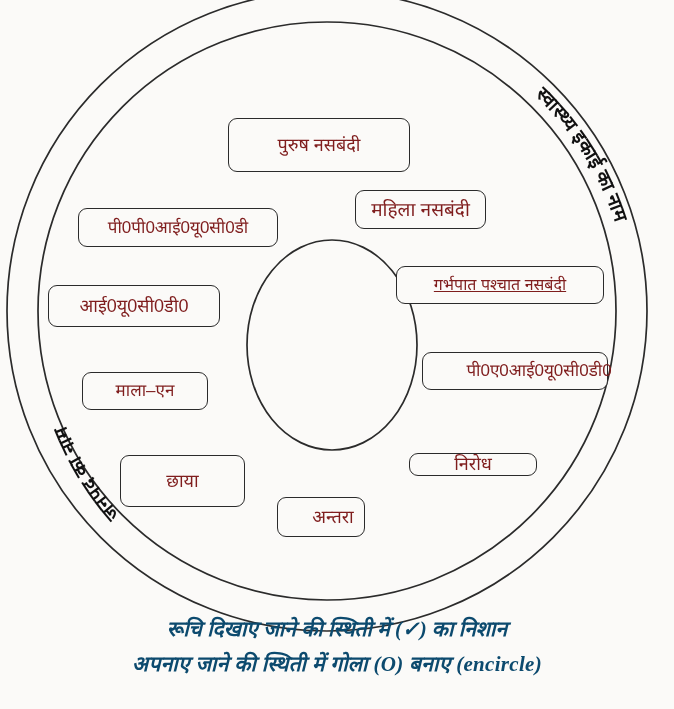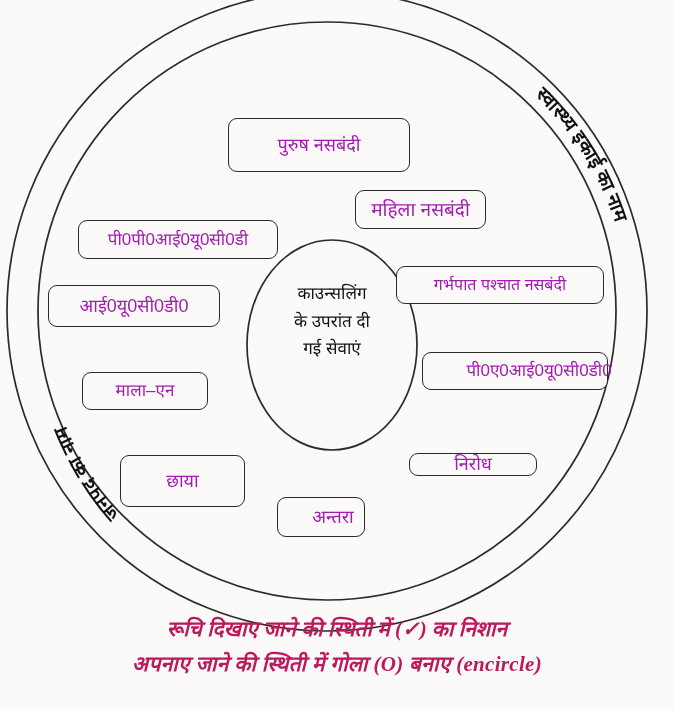--- a/index.html
+++ b/index.html
@@ -31,21 +31,21 @@
     position: absolute;
     box-sizing: border-box;
     border: 1.6px solid #2b2b2b;
     border-radius: 9px;
     background: #fbfaf8;
     display: flex;
     align-items: center;
     justify-content: center;
     text-align: center;
     line-height: 1.15;
-    color: #a21caf;
+    color: #7f1d1d;
   }
 
   
   #center-label {
     position: absolute;
     left: 252px;
     top: 280px;
     width: 160px;
     text-align: center;
     font-size: 17px;
@@ -68,21 +68,21 @@
     position: absolute;
     left: 0;
     top: 612px;
     width: 674px;
     text-align: center;
     font-family: "Liberation Serif", "DejaVu Serif", serif;
     font-style: italic;
     font-weight: 600;
     font-size: 21px;
     line-height: 1.65;
-    color: #be185d;
+    color: #0c4a6e;
   }
   #footer-note .note-line { display: block; }
   #footer-note .note-line-2 { letter-spacing: 0.3px; }
 </style>
 </head>
 <body>
 
 <div id="page">
 
   <svg id="diagram-svg" viewBox="0 0 674 709">
@@ -100,37 +100,34 @@
     <ellipse cx="332" cy="345" rx="85" ry="105" fill="none" stroke="#2b2b2b" stroke-width="1.7"></ellipse>
 
     <text class="arc-text">
       <textPath href="#arc-left-path" startOffset="6%">जनपद का नाम</textPath>
     </text>
     <text class="arc-text">
       <textPath href="#arc-right-path" startOffset="4%">स्वास्थ्य इकाई का नाम</textPath>
     </text>
   </svg>
 
-  <div id="center-label">काउन्सलिंग
-के उपरांत दी
-गई सेवाएं</div>
 
   <div class="svc-box" style="left:228px; top:118px; width:182px; height:54px; font-size:18px;">
     <span>पुरुष नसबंदी</span>
   </div>
 
   <div class="svc-box" style="left:355px; top:190px; width:131px; height:39px; font-size:19px;">
     <span>महिला नसबंदी</span>
   </div>
 
-  <div class="svc-box" style="left:78px; top:220px; width:200px; height:39px; font-size:17px;">
+  <div class="svc-box" style="left:78px; top:208px; width:200px; height:39px; font-size:17px;">
     <span>पी0पी0आई0यू0सी0डी</span>
   </div>
 
-  <div class="svc-box" style="left:396px; top:266px; width:208px; height:38px; font-size:16px;">
+  <div class="svc-box" style="left:396px; top:266px; width:208px; height:38px; font-size:16px;text-decoration:underline;">
     <span>गर्भपात पश्चात नसबंदी</span>
   </div>
 
   <div class="svc-box" style="left:48px; top:285px; width:172px; height:42px; font-size:18px;">
     <span>आई0यू0सी0डी0</span>
   </div>
 
   <div class="svc-box" style="left:422px; top:352px; width:186px; height:38px; font-size:17px;padding-left:48px;">
     <span>पी0ए0आई0यू0सी0डी0</span>
   </div>

